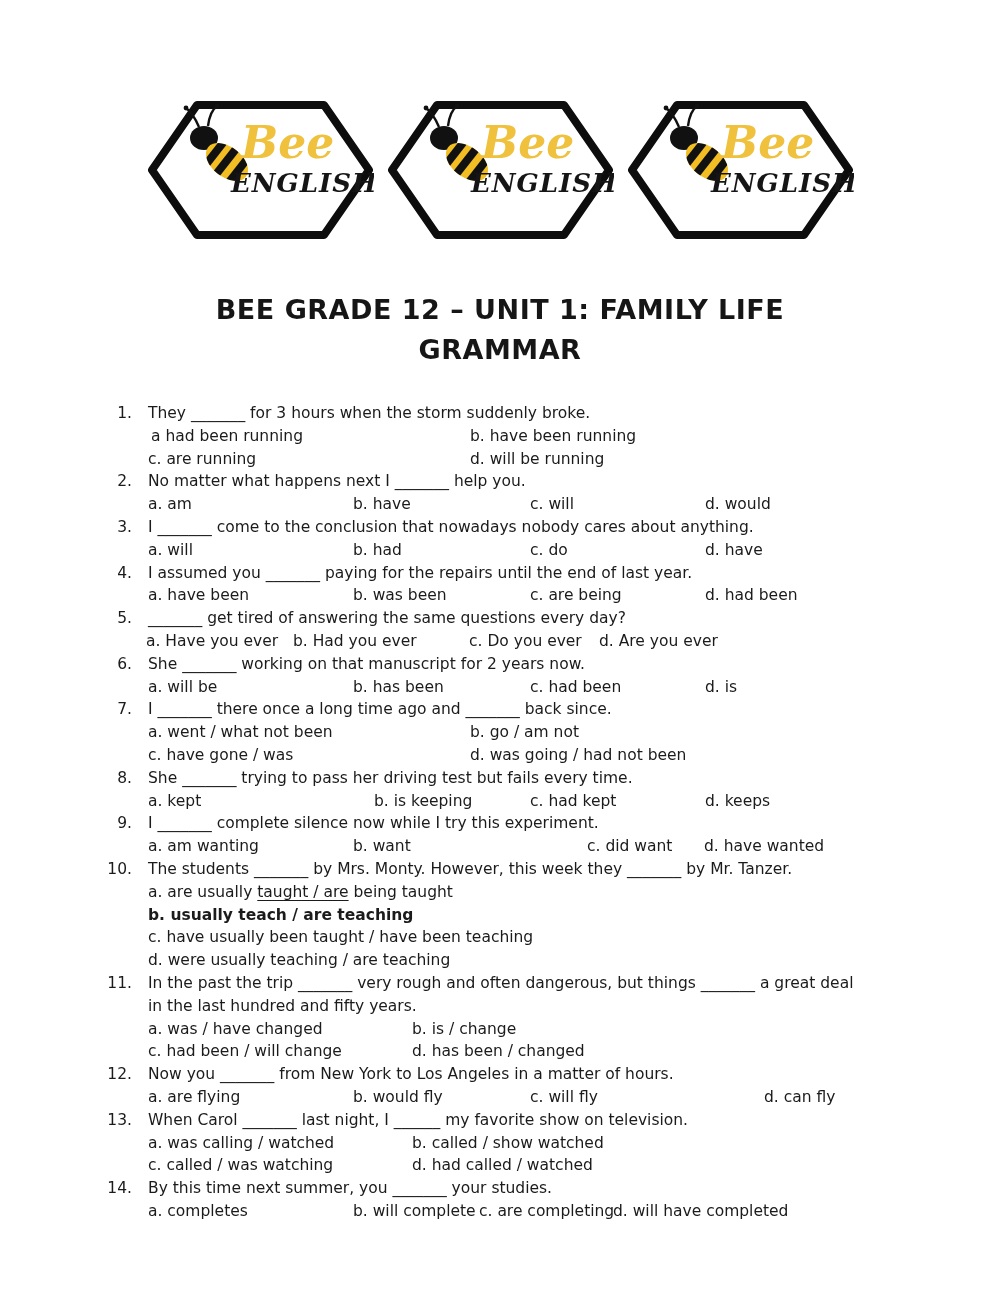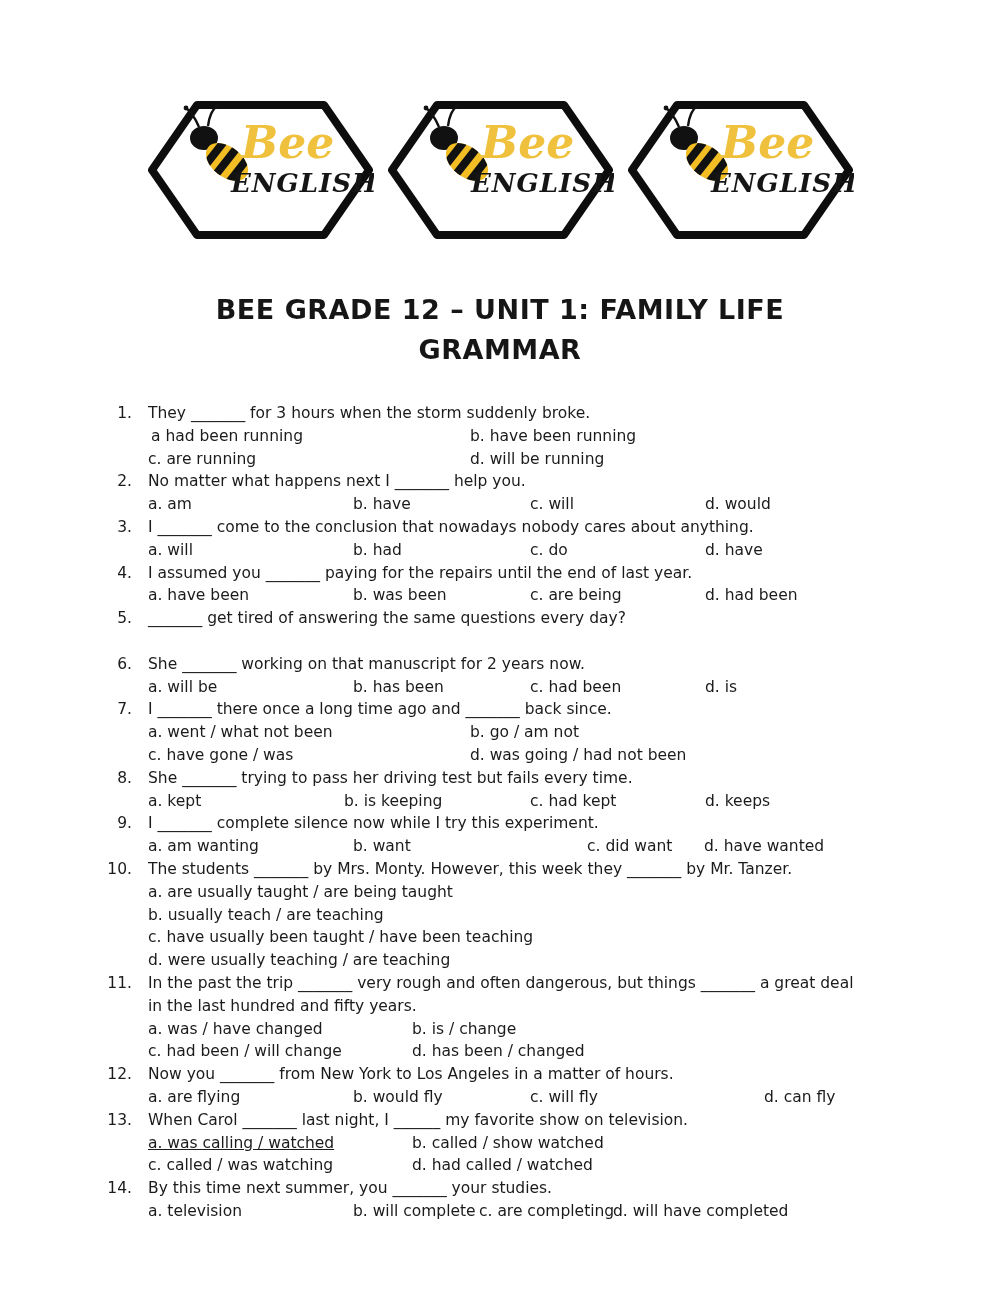--- a/index.html
+++ b/index.html
@@ -20,21 +20,21 @@
     text-align:center; font-weight:bold; font-size:27px; line-height:40px;
     letter-spacing:0.5px; color:#161616;
   }
   
   #questions{ position:absolute; left:0; top:0; width:1000px; height:1291px; }
   .line{ position:absolute; left:0; width:1000px; height:23px; white-space:nowrap;
          font-size:15.5px; line-height:23px; }
   .qnum{ position:absolute; left:100px; width:32px; text-align:right; display:inline-block; }
   .qstem{ position:absolute; left:148px; }
   .opt{ position:absolute; cursor:default; }
-  .ul{ text-underline-offset:3px; }
+  .ul{ text-decoration:underline; text-underline-offset:3px; }
   
   .lw-logo{ position:absolute; left:697px; top:1250px; height:40px; }
   .lw-tiles{
     position:absolute; left:0; top:2px;
     display:grid; grid-template-columns:18px 18px; grid-template-rows:18px 18px; gap:1px;
   }
   .lw-tile{
     color:#fff; font-size:12px; font-weight:bold;
     display:flex; align-items:center; justify-content:center;
     border-radius:2px;
@@ -137,20 +137,26 @@
       <div class="line" style="top: 584.4px;">
         <span class="opt" style="left: 148px;">a. have been</span>
         <span class="opt" style="left: 353px;">b. was been</span>
         <span class="opt" style="left: 530px;">c. are being</span>
         <span class="opt" style="left: 705px;">d. had been</span>
       </div>
       <div class="line" style="top: 607.2px;">
         <span class="qnum">5.</span>
         <span class="qstem">_______ get tired of answering the same questions every day?</span>
       </div>
+      <div class="line" style="top: 630px;">
+        <span class="opt" style="left: 146px;">a. Have you ever</span>
+        <span class="opt" style="left: 293px;">b. Had you ever</span>
+        <span class="opt" style="left: 469px;">c. Do you ever</span>
+        <span class="opt" style="left: 599px;">d. Are you ever</span>
+      </div>
       <div class="line" style="top: 652.8px;">
         <span class="qnum">6.</span>
         <span class="qstem">She _______ working on that manuscript for 2 years now.</span>
       </div>
       <div class="line" style="top: 675.6px;">
         <span class="opt" style="left: 148px;">a. will be</span>
         <span class="opt" style="left: 353px;">b. has been</span>
         <span class="opt" style="left: 530px;">c. had been</span>
         <span class="opt" style="left: 705px;">d. is</span>
       </div>
@@ -165,21 +171,21 @@
       <div class="line" style="top: 744px;">
         <span class="opt" style="left: 148px;">c. have gone / was</span>
         <span class="opt" style="left: 470px;">d. was going / had not been</span>
       </div>
       <div class="line" style="top: 766.8px;">
         <span class="qnum">8.</span>
         <span class="qstem">She _______ trying to pass her driving test but fails every time.</span>
       </div>
       <div class="line" style="top: 789.6px;">
         <span class="opt" style="left: 148px;">a. kept</span>
-        <span class="opt" style="left: 344px; text-align: right;">b. is keeping</span>
+        <span class="opt" style="left: 374px; text-align: right;">b. is keeping</span>
         <span class="opt" style="left: 530px;">c. had kept</span>
         <span class="opt" style="left: 705px;">d. keeps</span>
       </div>
       <div class="line" style="top: 812.4px;">
         <span class="qnum">9.</span>
         <span class="qstem">I _______ complete silence now while I try this experiment.</span>
       </div>
       <div class="line" style="top: 835.2px;">
         <span class="opt" style="left: 148px;">a. am wanting</span>
         <span class="opt" style="left: 353px;">b. want</span>
@@ -187,21 +193,21 @@
         <span class="opt" style="left: 704px;">d. have wanted</span>
       </div>
       <div class="line" style="top: 858px;">
         <span class="qnum">10.</span>
         <span class="qstem">The students _______ by Mrs. Monty. However, this week they _______ by Mr. Tanzer.</span>
       </div>
       <div class="line" style="top: 880.8px;">
         <span class="opt" style="left: 148px;">a. are usually <span class="ul">taught / are</span> being taught</span>
       </div>
       <div class="line" style="top: 903.6px;">
-        <span class="opt" style="left: 148px;">b. usually teach / are teaching</span>
+        <span class="opt" style="left: 148px; font-weight: bold;">b. usually teach / are teaching</span>
       </div>
       <div class="line" style="top: 926.4px;">
         <span class="opt" style="left: 148px;">c. have usually been taught / have been teaching</span>
       </div>
       <div class="line" style="top: 949.2px;">
         <span class="opt" style="left: 148px;">d. were usually teaching / are teaching</span>
       </div>
       <div class="line" style="top: 972px;">
         <span class="qnum">11.</span>
         <span class="qstem">In the past the trip _______ very rough and often dangerous, but things _______ a great deal</span>
@@ -225,33 +231,33 @@
         <span class="opt" style="left: 148px;">a. are flying</span>
         <span class="opt" style="left: 353px;">b. would fly</span>
         <span class="opt" style="left: 530px;">c. will fly</span>
         <span class="opt" style="left: 764px;">d. can fly</span>
       </div>
       <div class="line" style="top: 1108.8px;">
         <span class="qnum">13.</span>
         <span class="qstem">When Carol _______ last night, I ______ my favorite show on television.</span>
       </div>
       <div class="line" style="top: 1131.6px;">
-        <span class="opt" style="left: 148px; text-decoration: underline;">a. was calling / watched</span>
+        <span class="opt" style="left: 148px;">a. was calling / watched</span>
         <span class="opt" style="left: 412px;">b. called / show watched</span>
       </div>
       <div class="line" style="top: 1154.4px;">
         <span class="opt" style="left: 148px;">c. called / was watching</span>
         <span class="opt" style="left: 412px;">d. had called / watched</span>
       </div>
       <div class="line" style="top: 1177.2px;">
         <span class="qnum">14.</span>
         <span class="qstem">By this time next summer, you _______ your studies.</span>
       </div>
       <div class="line" style="top: 1200px;">
-        <span class="opt" style="left: 148px;">a. television</span>
+        <span class="opt" style="left: 148px;">a. completes</span>
         <span class="opt" style="left: 353px;">b. will complete</span>
         <span class="opt" style="left: 479px;">c. are completing</span>
         <span class="opt" style="left: 613px;">d. will have completed</span>
       </div>
     </div>
 
   <div class="lw-logo">
     <div class="lw-tiles">
       <span class="lw-tile" style="background: rgb(76, 175, 80);">L</span>
       <span class="lw-tile" style="background: rgb(255, 152, 0);">I</span>

